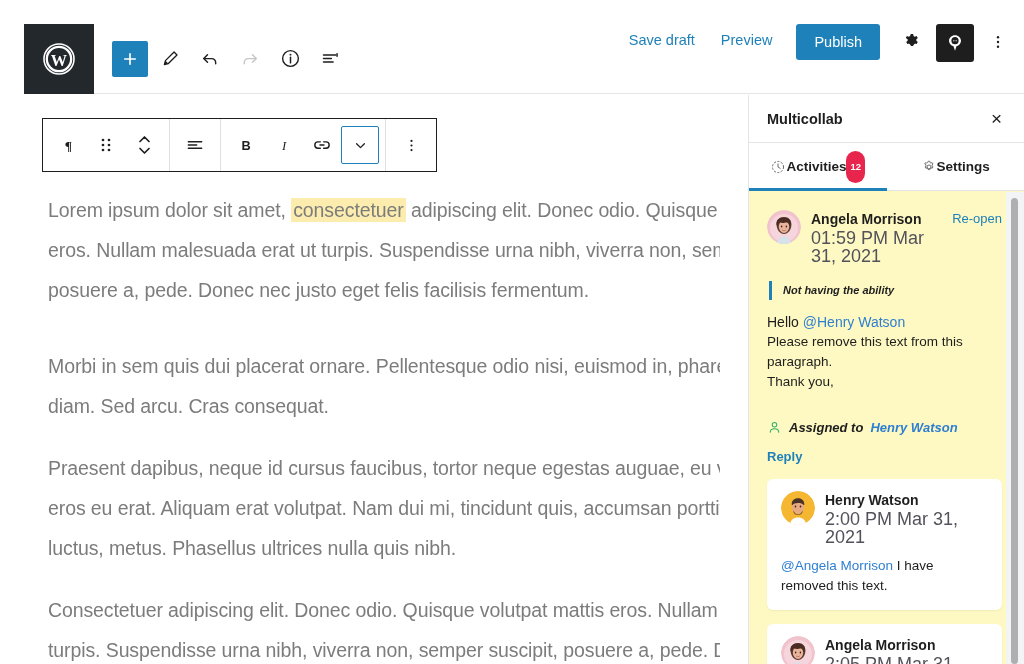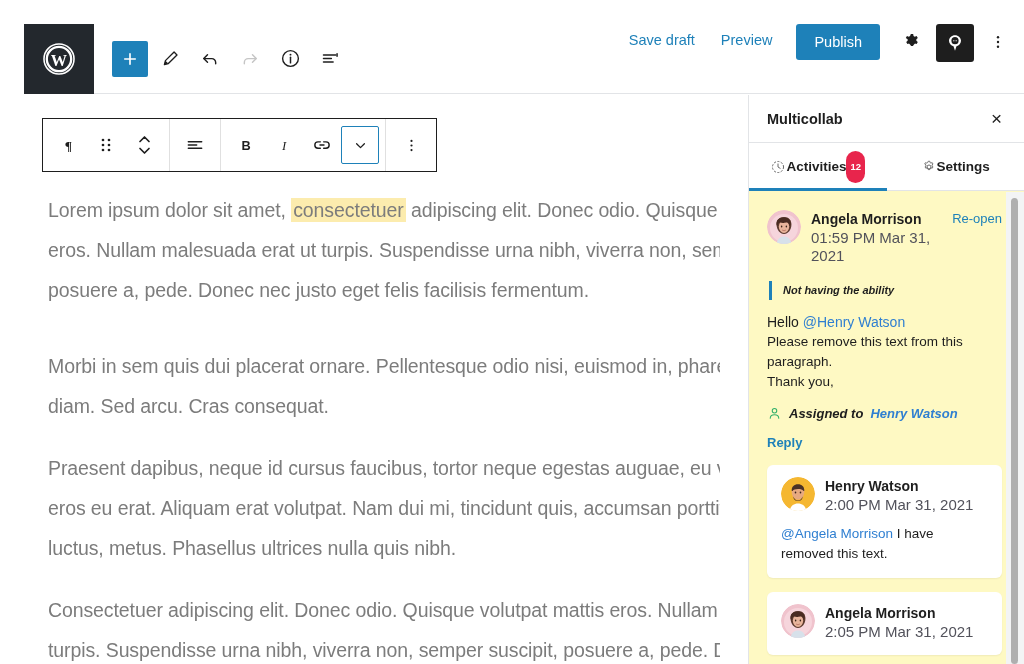--- a/index.html
+++ b/index.html
@@ -245,21 +245,21 @@
     overflow: hidden;
     position: relative;
   }
   .avatar svg { display:block; }
   .cmt-meta { flex: 1 1 auto; min-width: 0; }
   .cmt-name {
     font-size: 14px; font-weight: bold; color: #1e1e1e;
     line-height: 18px;
   }
   .cmt-time {
-    font-size: 15px; color: #52525b;
+    font-size: 18px; color: #52525b;
     line-height: 18px;
     margin-top: 1px;
   }
   .reopen {
     background: none; border: none; cursor: pointer;
     color: #1e81b9; font-size: 13px;
     font-family: "Liberation Sans", sans-serif;
     padding: 0; white-space: nowrap;
     margin-top: 1px;
   }
@@ -281,21 +281,21 @@
   }
   .mention { color: #2f7fd1; }
   .cmt-para {
     font-size: 13.5px;
     color: #1e1e1e;
     line-height: 20px;
     margin-top: 0;
   }
   .assigned {
     display: flex; align-items: center; gap: 7px;
-    margin-top: 14px;
+    margin-top: 28px;
     font-size: 13px;
     font-style: italic;
     font-weight: bold;
     color: #1e1e1e;
   }
   .assigned .who { color: #2f7fd1; font-style: italic; font-weight: bold;}
   .reply-link {
     display: inline-block;
     margin-top: 14px;
     background: none; border: none; cursor: pointer;

